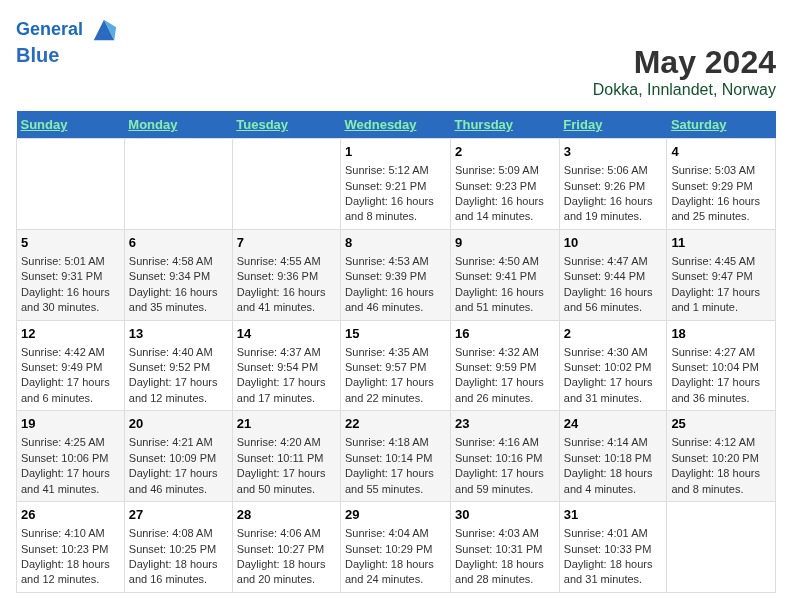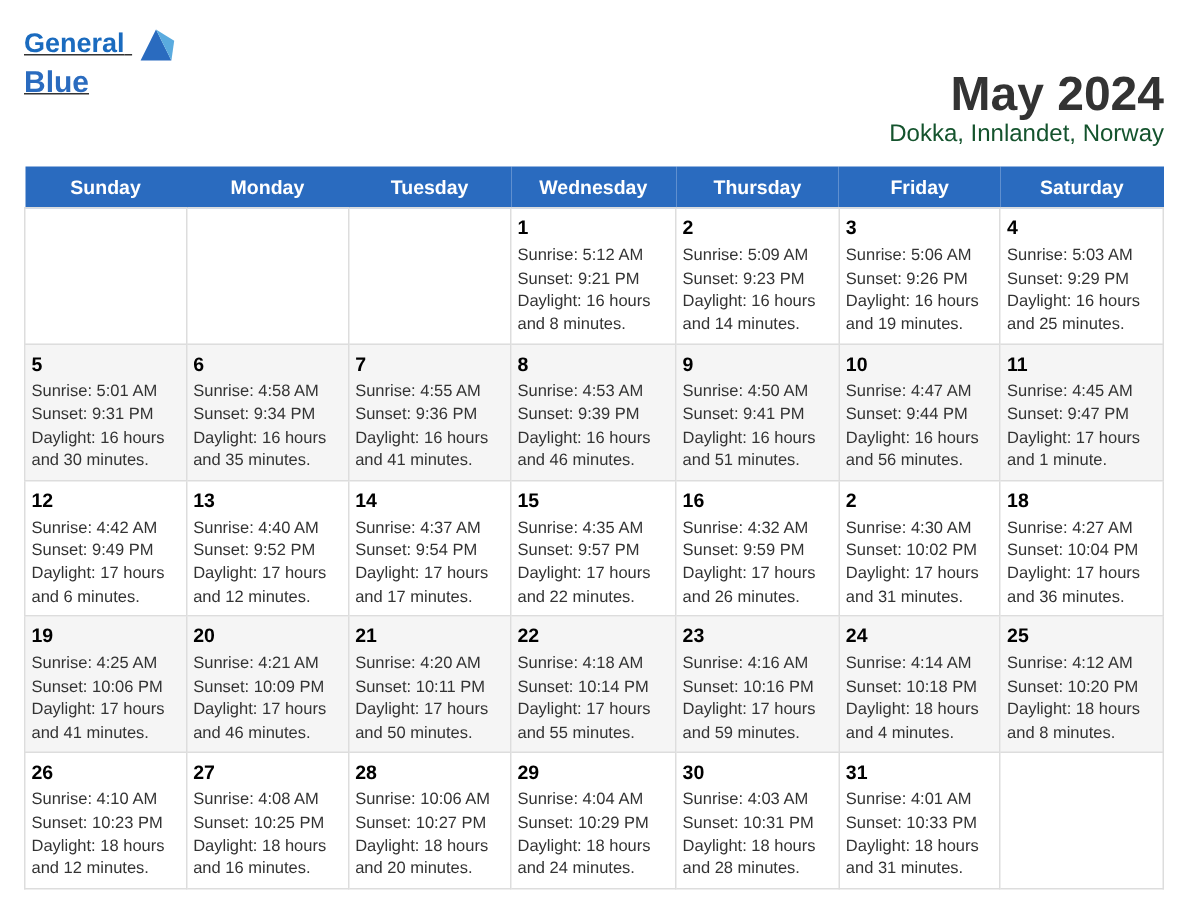--- a/index.html
+++ b/index.html
@@ -19,21 +19,20 @@
     .logo {
       display: flex;
       align-items: center;
       gap: 0;
     }
     .logo-text {
       font-size: 18px;
       font-weight: bold;
       color: #333;
       line-height: 1.1;
-      text-decoration: underline;
     }
     .logo-text span {
       color: #1a6bbf;
     }
     .logo-icon {
       width: 28px;
       height: 28px;
       margin-left: 2px;
     }
     .title-block {
@@ -49,25 +48,26 @@
       font-size: 16px;
       color: #14532d;
     }
     table {
       width: 100%;
       border-collapse: collapse;
       font-size: 11px;
     }
     thead th {
       background-color: #2a6bbf;
-      color: #ffffff;
+      color: #86efac;
       padding: 6px 4px;
-      text-align: center;
+      text-align: left;
       font-size: 13px;
       font-weight: bold;
+      text-decoration: underline;
     }
     td {
       vertical-align: top;
       padding: 4px 4px;
       border: 1px solid #ddd;
       line-height: 1.4;
       width: 113px;
     }
     tr:nth-child(even) td {
       background-color: #f5f5f5;
@@ -157,20 +157,20 @@
         <td><span class="day-num">20</span><span class="day-info">Sunrise: 4:21 AM</span><br><span class="day-info">Sunset: 10:09 PM</span><br><span class="day-info">Daylight: 17 hours and 46 minutes.</span></td>
         <td><span class="day-num">21</span><span class="day-info">Sunrise: 4:20 AM</span><br><span class="day-info">Sunset: 10:11 PM</span><br><span class="day-info">Daylight: 17 hours and 50 minutes.</span></td>
         <td><span class="day-num">22</span><span class="day-info">Sunrise: 4:18 AM</span><br><span class="day-info">Sunset: 10:14 PM</span><br><span class="day-info">Daylight: 17 hours and 55 minutes.</span></td>
         <td><span class="day-num">23</span><span class="day-info">Sunrise: 4:16 AM</span><br><span class="day-info">Sunset: 10:16 PM</span><br><span class="day-info">Daylight: 17 hours and 59 minutes.</span></td>
         <td><span class="day-num">24</span><span class="day-info">Sunrise: 4:14 AM</span><br><span class="day-info">Sunset: 10:18 PM</span><br><span class="day-info">Daylight: 18 hours and 4 minutes.</span></td>
         <td><span class="day-num">25</span><span class="day-info">Sunrise: 4:12 AM</span><br><span class="day-info">Sunset: 10:20 PM</span><br><span class="day-info">Daylight: 18 hours and 8 minutes.</span></td>
       </tr>
       <tr>
         <td><span class="day-num">26</span><span class="day-info">Sunrise: 4:10 AM</span><br><span class="day-info">Sunset: 10:23 PM</span><br><span class="day-info">Daylight: 18 hours and 12 minutes.</span></td>
         <td><span class="day-num">27</span><span class="day-info">Sunrise: 4:08 AM</span><br><span class="day-info">Sunset: 10:25 PM</span><br><span class="day-info">Daylight: 18 hours and 16 minutes.</span></td>
-        <td><span class="day-num">28</span><span class="day-info">Sunrise: 10:06 AM</span><br><span class="day-info">Sunset: 10:27 PM</span><br><span class="day-info">Daylight: 18 hours and 20 minutes.</span></td>
+        <td><span class="day-num">28</span><span class="day-info">Sunrise: 4:06 AM</span><br><span class="day-info">Sunset: 10:27 PM</span><br><span class="day-info">Daylight: 18 hours and 20 minutes.</span></td>
         <td><span class="day-num">29</span><span class="day-info">Sunrise: 4:04 AM</span><br><span class="day-info">Sunset: 10:29 PM</span><br><span class="day-info">Daylight: 18 hours and 24 minutes.</span></td>
         <td><span class="day-num">30</span><span class="day-info">Sunrise: 4:03 AM</span><br><span class="day-info">Sunset: 10:31 PM</span><br><span class="day-info">Daylight: 18 hours and 28 minutes.</span></td>
         <td><span class="day-num">31</span><span class="day-info">Sunrise: 4:01 AM</span><br><span class="day-info">Sunset: 10:33 PM</span><br><span class="day-info">Daylight: 18 hours and 31 minutes.</span></td>
         <td class="empty-cell">&nbsp;</td>
       </tr>
     </tbody>
 </table>
 
 </body></html>

